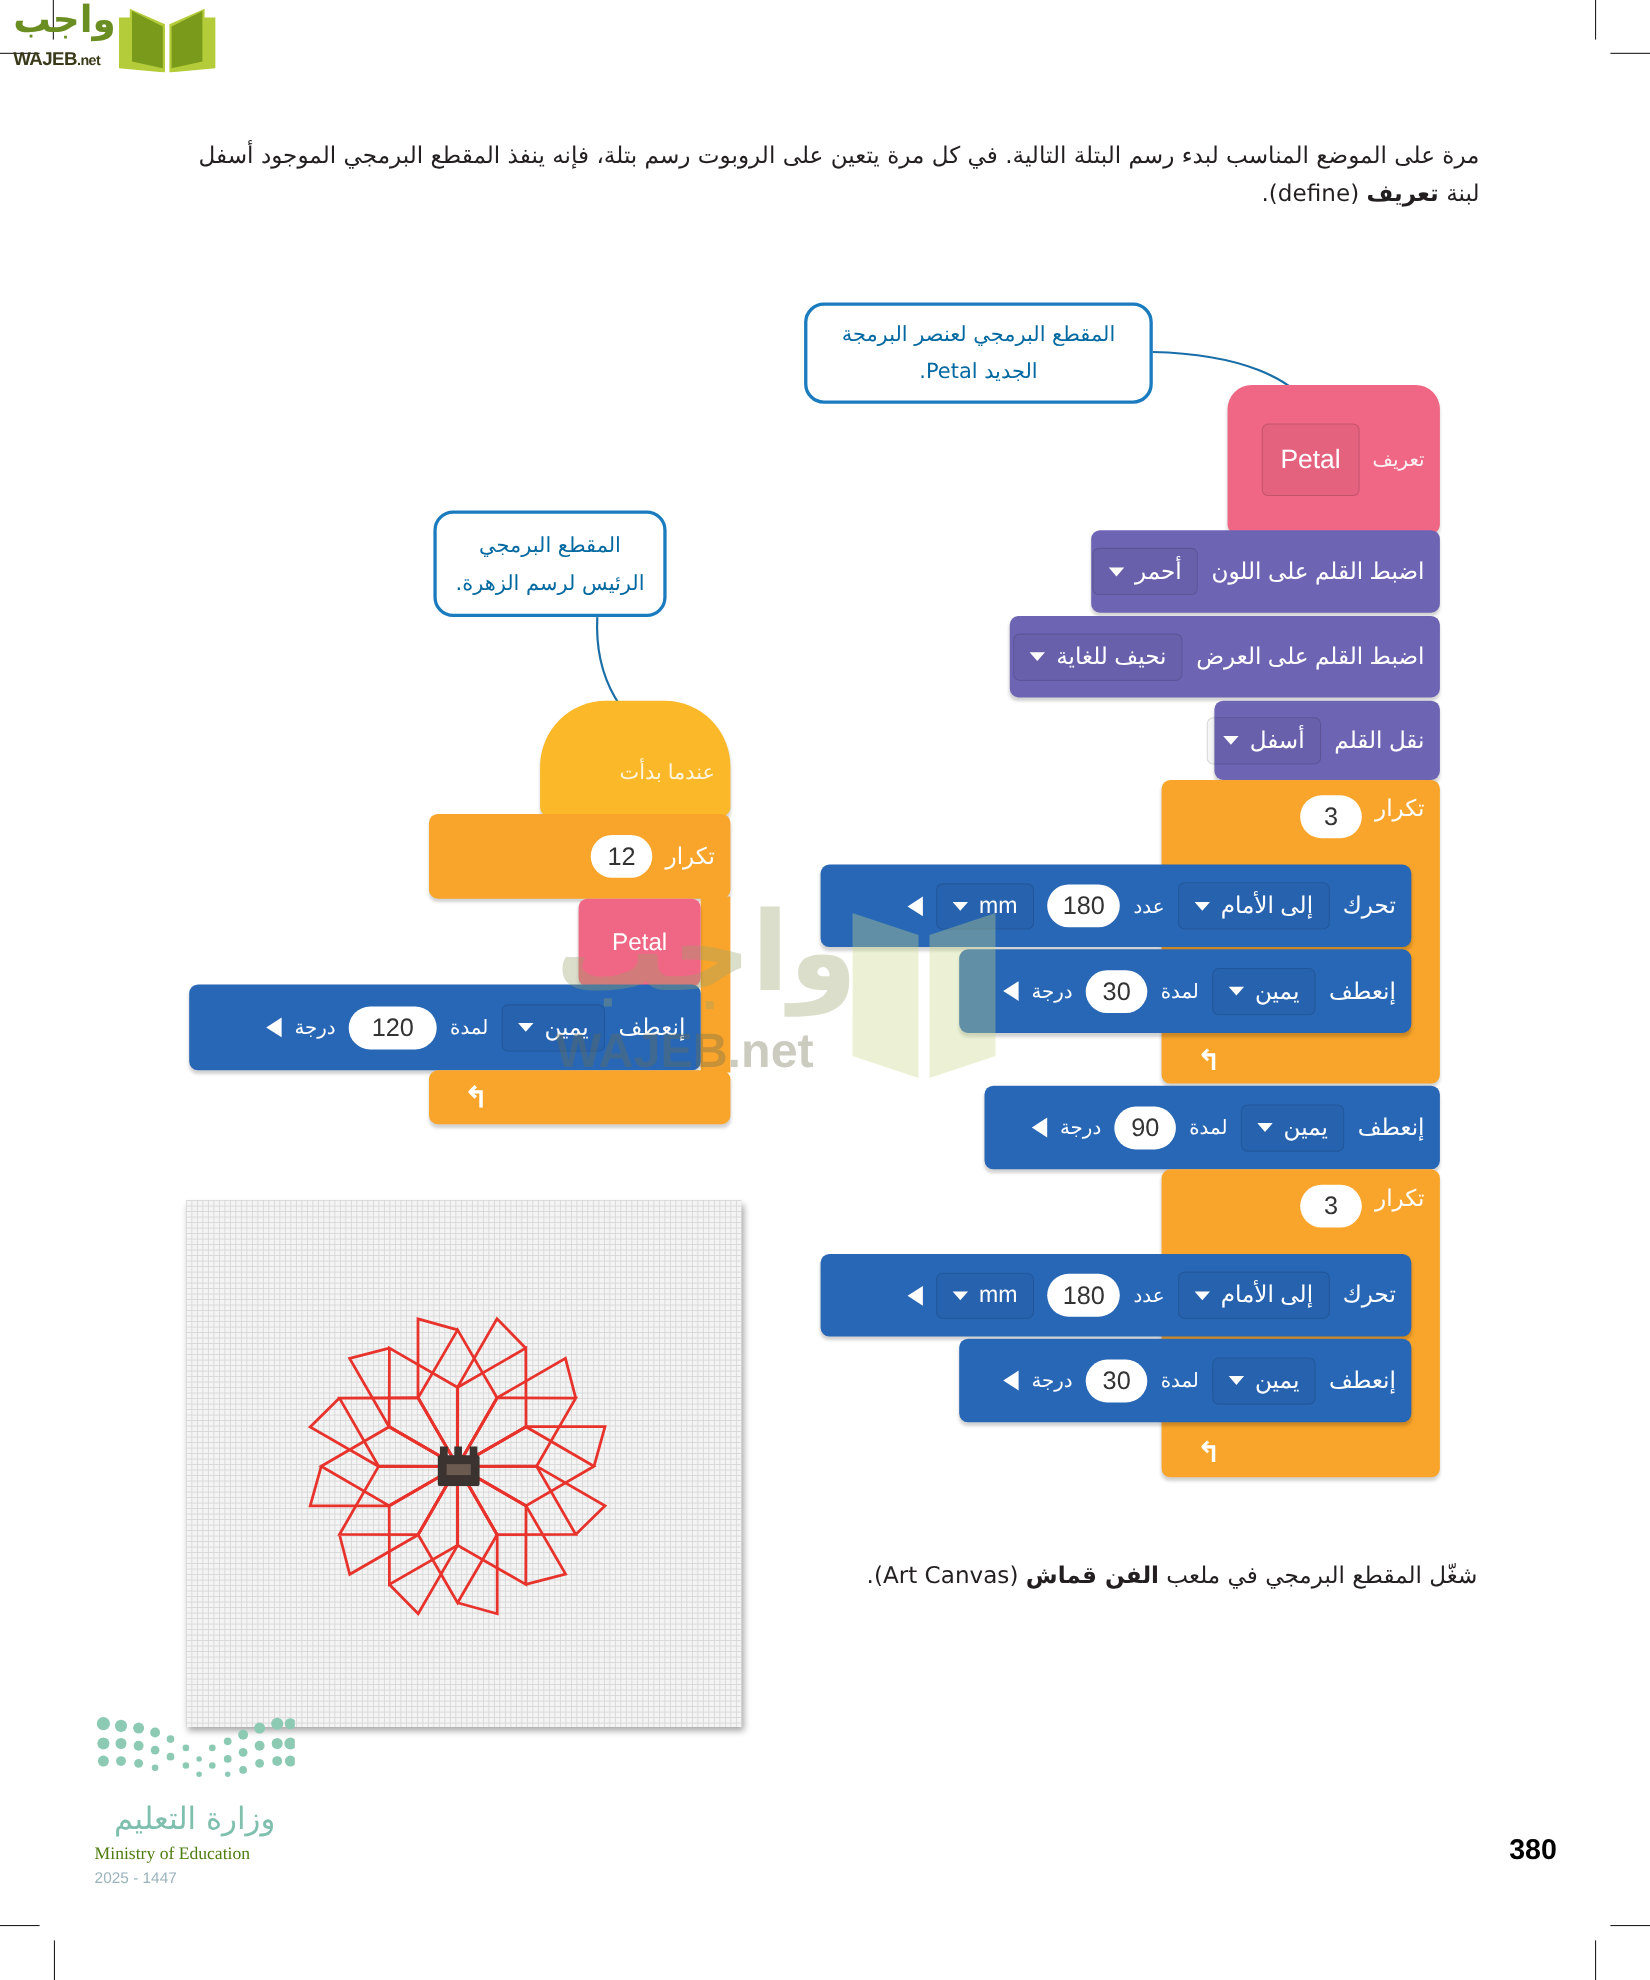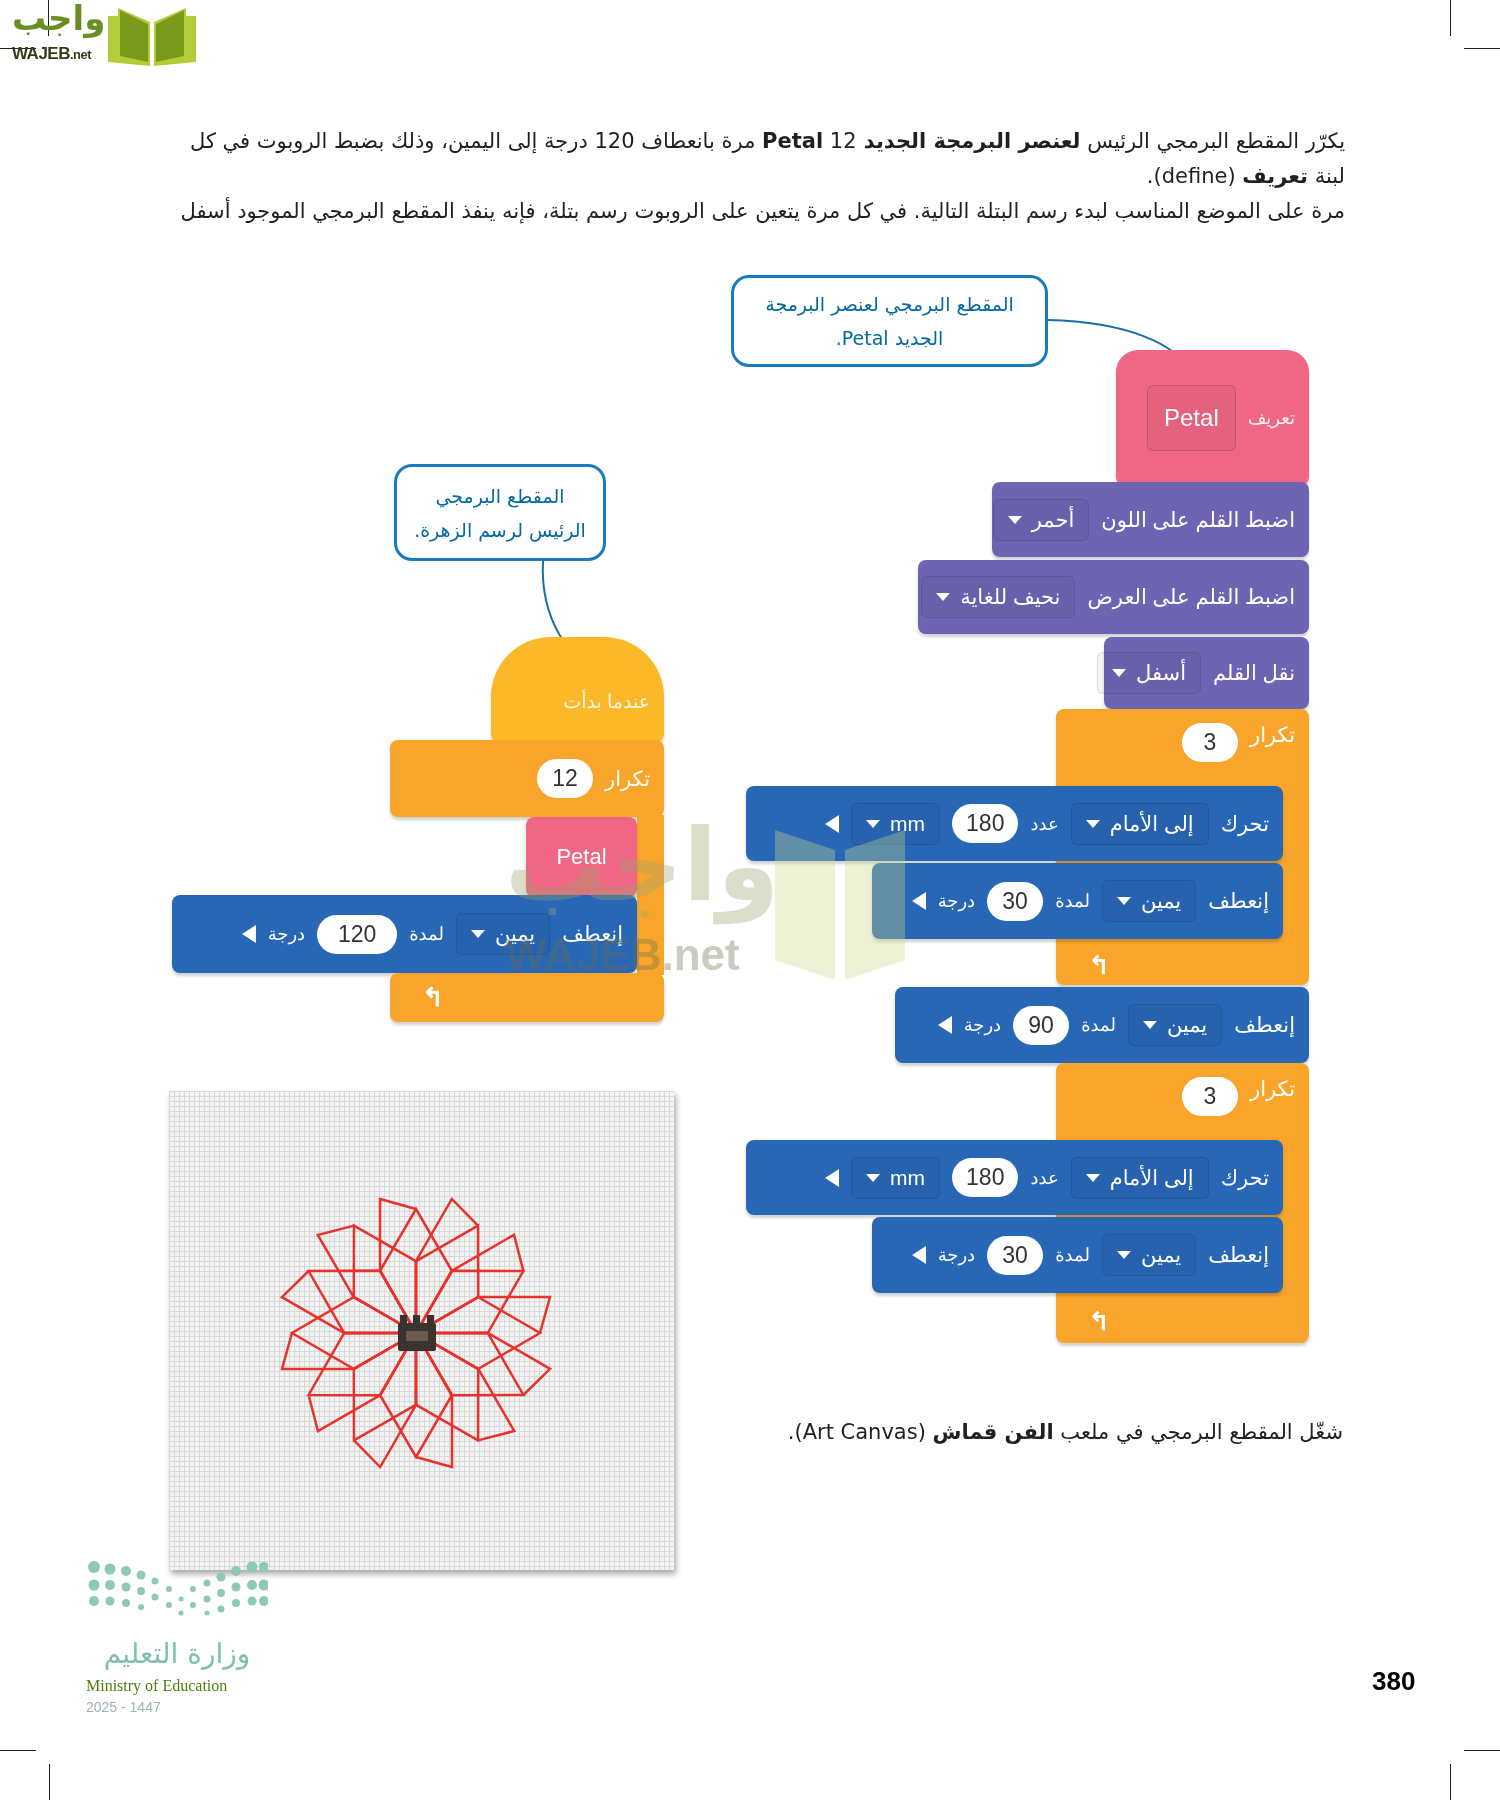--- a/index.html
+++ b/index.html
@@ -68,23 +68,22 @@
   <span class="logo-en"><span>WAJEB</span><small>.net</small></span>
   <svg class="logo-book" viewBox="0 0 88 62">
     <path d="M0 12 L10 12 L10 4 L42 18 L42 62 L0 58 Z" fill="#b5cc3a"></path>
     <path d="M46 18 L78 4 L78 12 L88 12 L88 58 L46 62 Z" fill="#b5cc3a"></path>
     <path d="M12 6 L40 20 L40 58 L12 52 Z" fill="#7a9a1c"></path>
     <path d="M48 20 L76 6 L76 52 L48 58 Z" fill="#7a9a1c"></path>
   </svg>
 </div>
 
 <div class="para">
-  <div><span>يكرّر المقطع البرمجي الرئيس </span><b>لعنصر البرمجة الجديد Petal</b><span> 12 مرة بانعطاف 120 درجة إلى اليمين، وذلك بضبط الروبوت في كل</span></div>
+  <div>مرة على الموضع المناسب لبدء رسم البتلة التالية. في كل مرة يتعين على الروبوت رسم بتلة، فإنه ينفذ المقطع البرمجي الموجود أسفل</div>
   <div><span>لبنة </span><b>تعريف</b><span> (define).</span></div>
-  <div>مرة على الموضع المناسب لبدء رسم البتلة التالية. في كل مرة يتعين على الروبوت رسم بتلة، فإنه ينفذ المقطع البرمجي الموجود أسفل</div>
 </div>
 
 <svg style="position:absolute;left:0;top:0;width:1500px;height:1800px;pointer-events:none;">
   <path d="M1048 320 C1130 322 1175 345 1190 370" stroke="#1a6ea8" stroke-width="2" fill="none"></path>
   <circle cx="1190" cy="370" r="4" fill="#1a6ea8" stroke="#fff" stroke-width="1.5"></circle>
   <path d="M543 561 C540 620 570 660 600 672" stroke="#1a6ea8" stroke-width="2" fill="none"></path>
   <circle cx="600" cy="672" r="4" fill="#1a6ea8" stroke="#fff" stroke-width="1.5"></circle>
 </svg>
 
 <div class="callout" style="left:731px;top:275px;width:317px;height:92px;">

